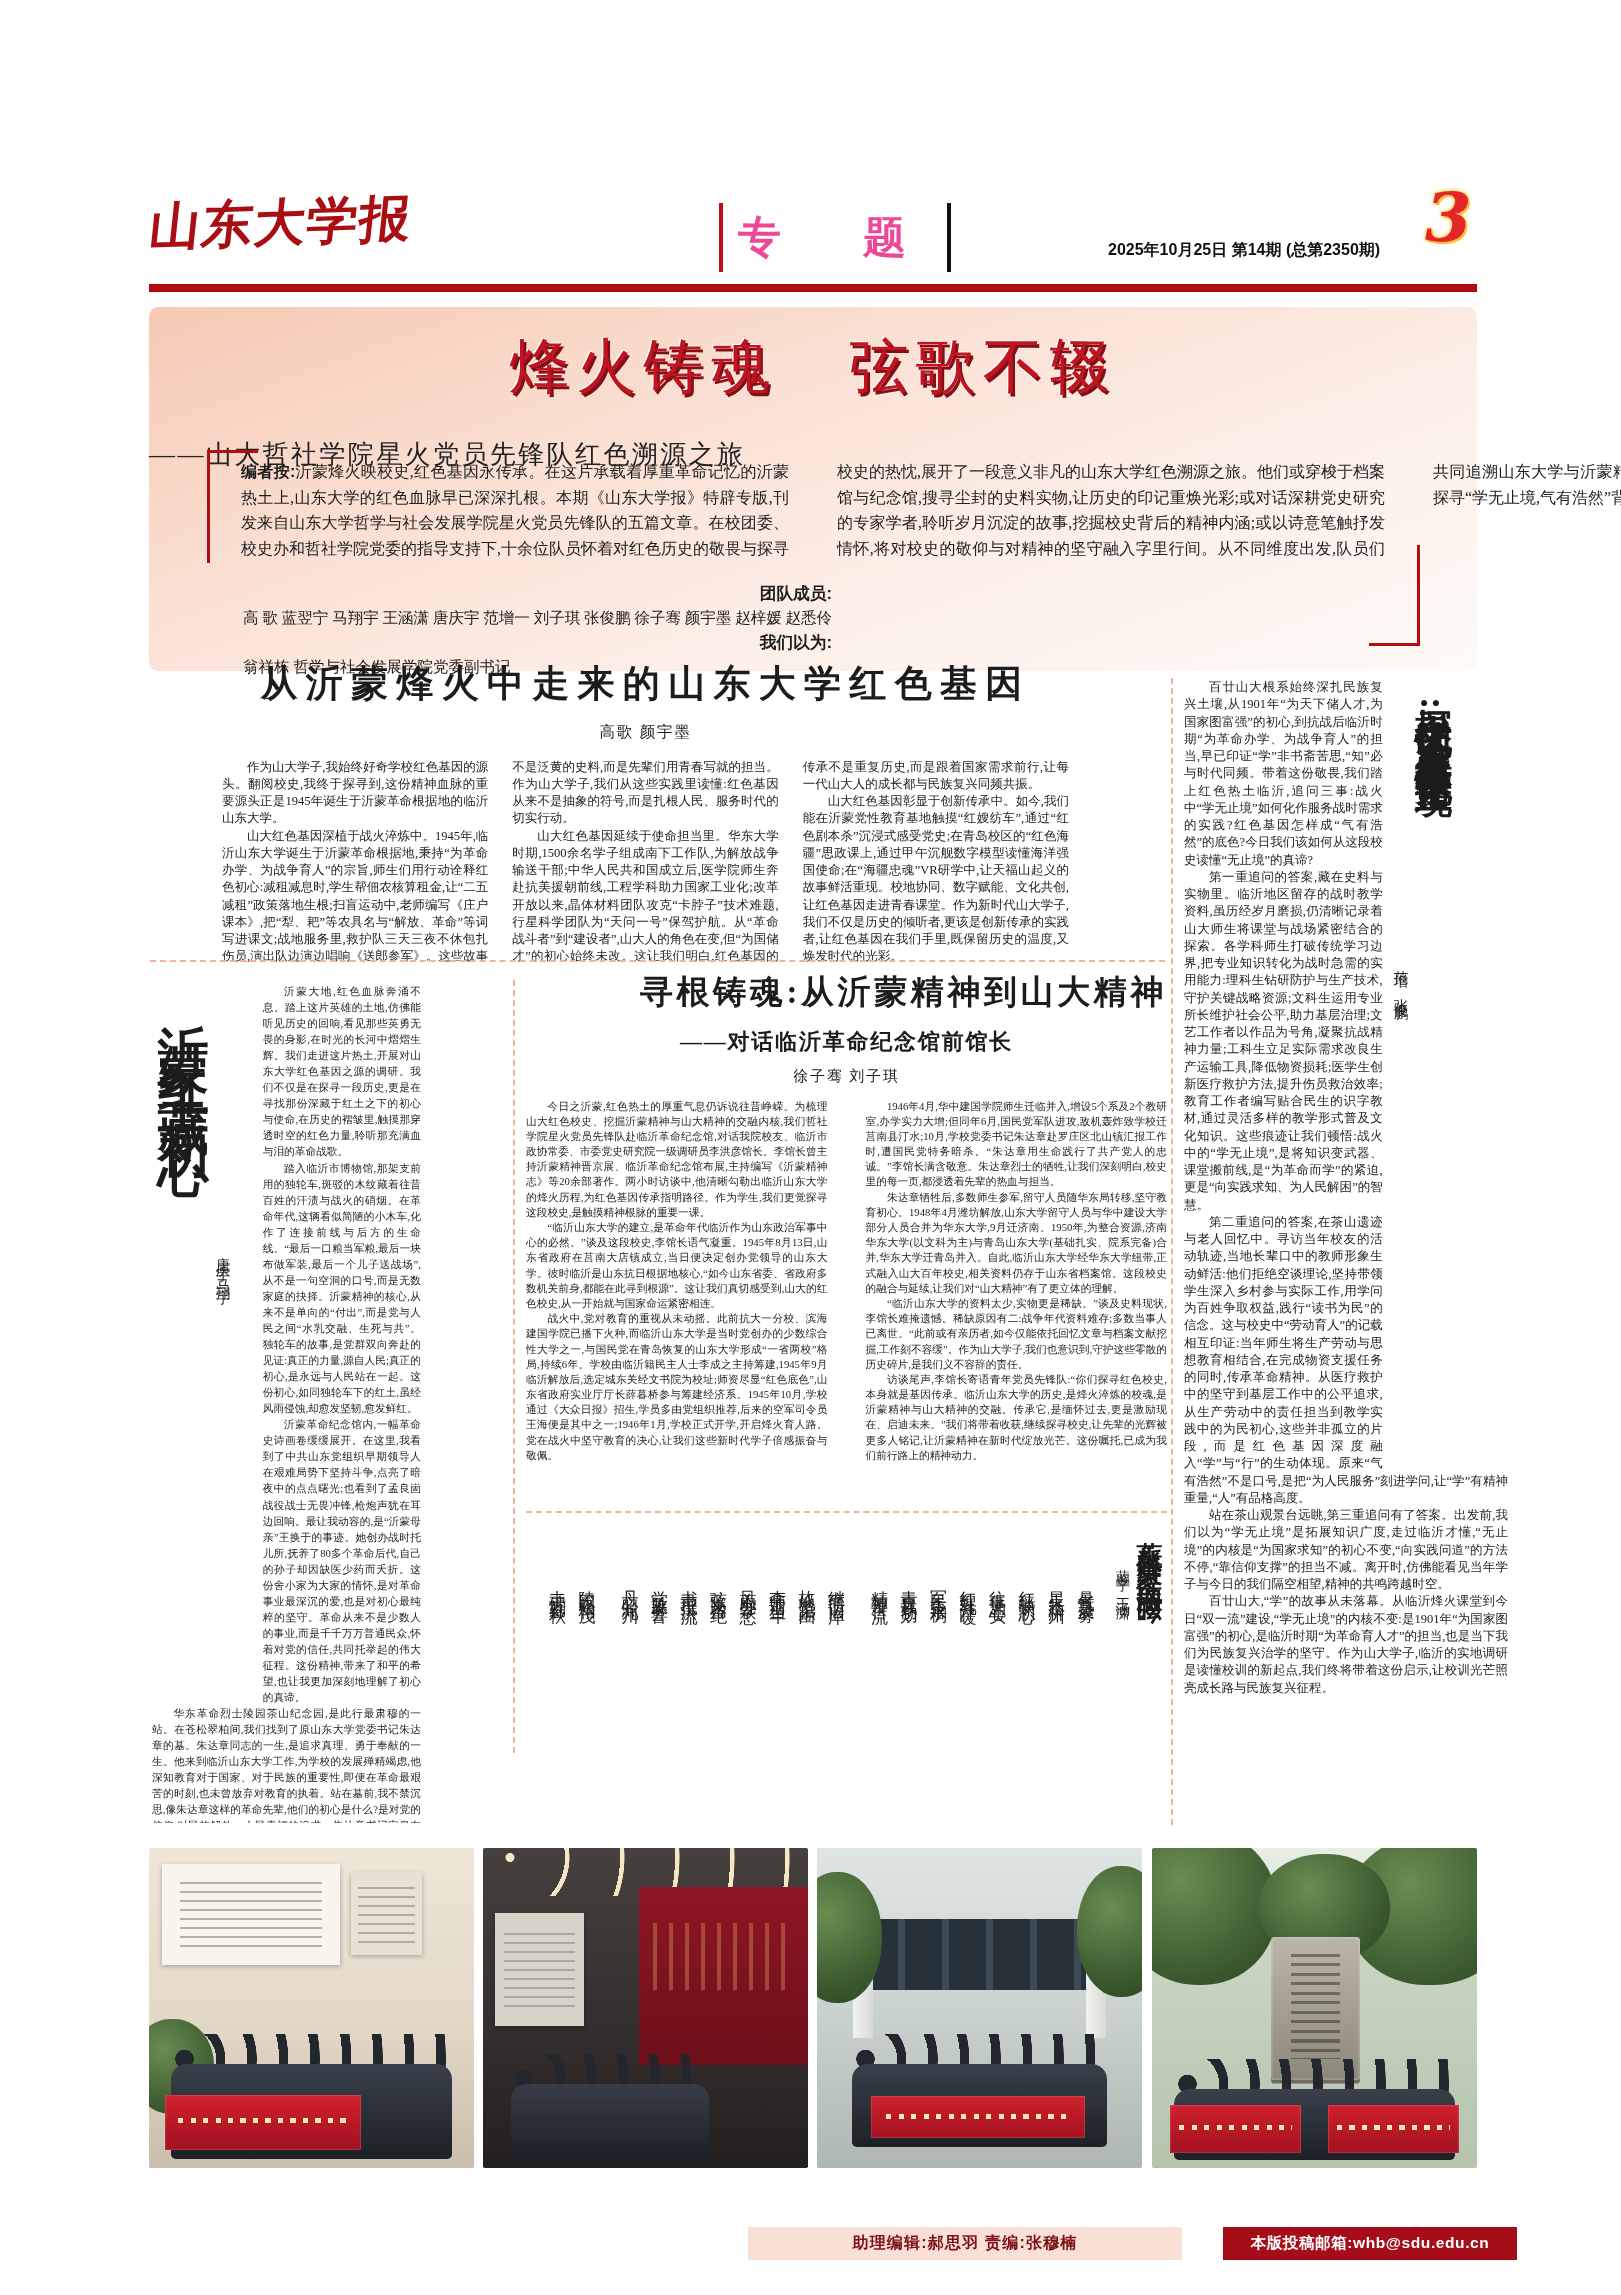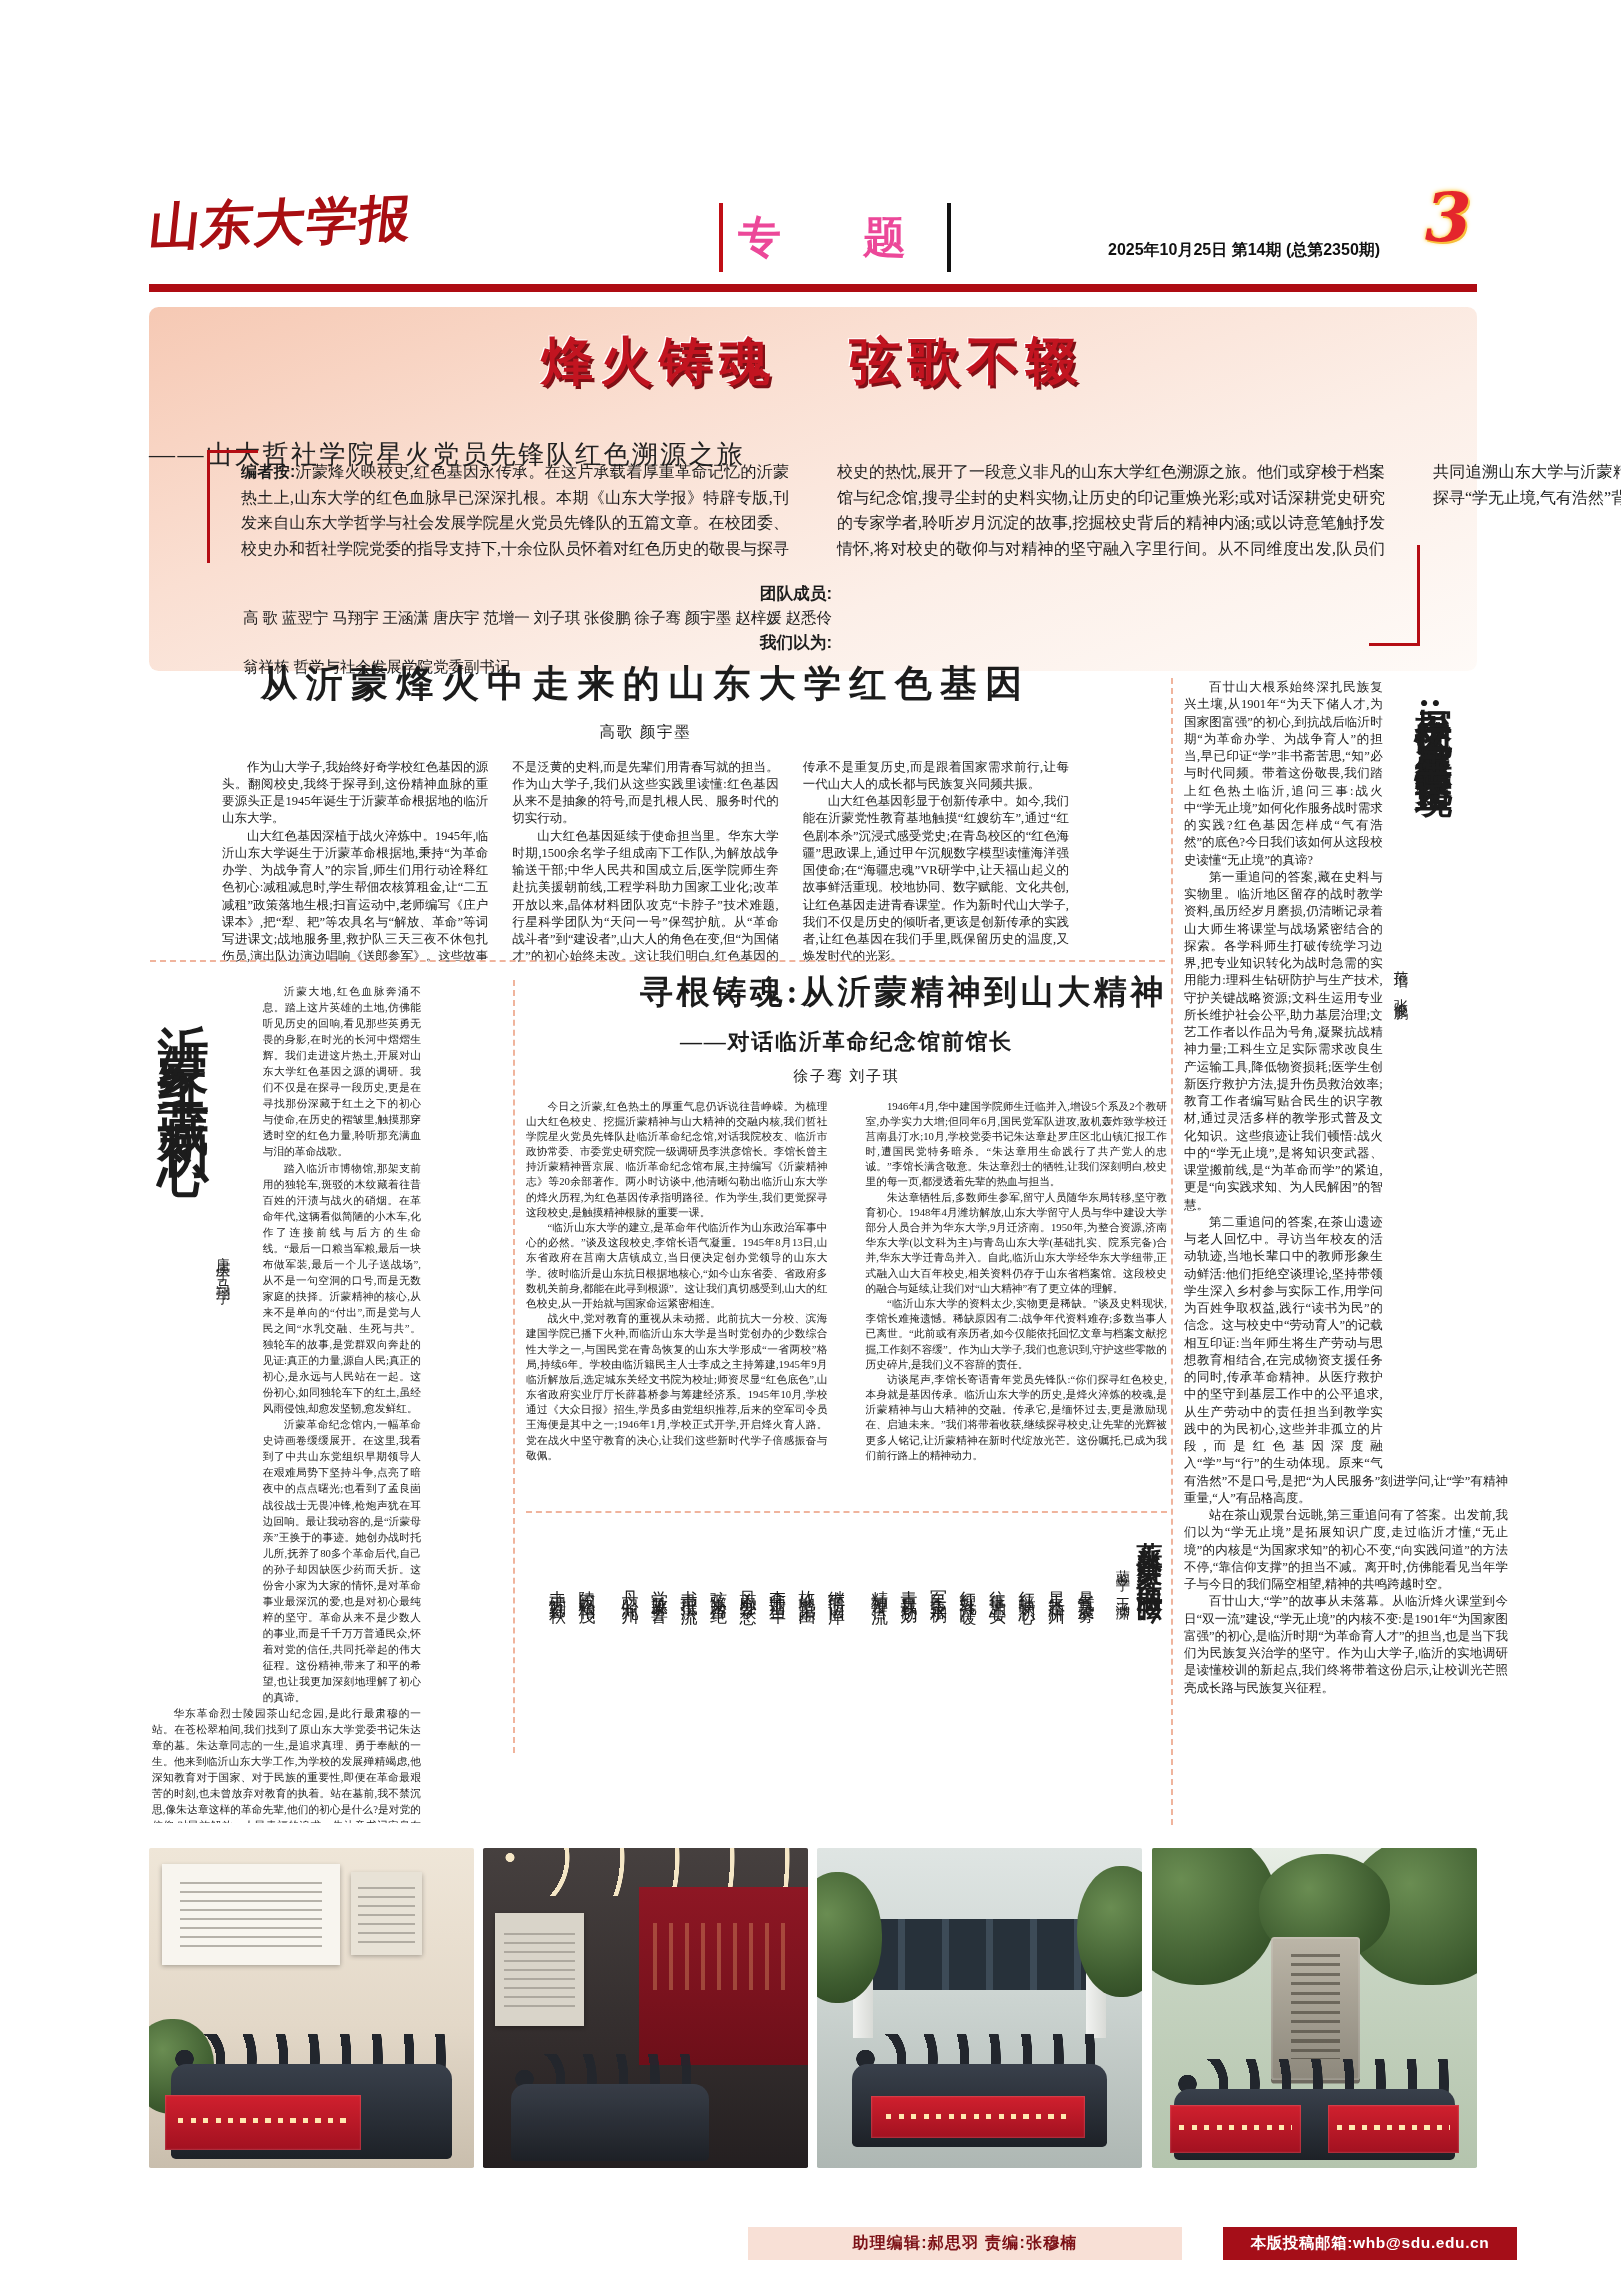--- a/index.html
+++ b/index.html
@@ -17,21 +17,21 @@
   .issue-date{position:absolute;left:1108px;top:240px;font-size:16px;font-weight:bold;
               font-family:"Liberation Sans",sans-serif;color:#111;}
   .page-num{position:absolute;left:1425px;top:178px;font-size:67px;font-weight:bold;font-style:italic;
             color:#e4262c;font-family:"DejaVu Serif",serif;
             text-shadow:0 0 2.4px #ffd23f,0 0 5.4px #ffc63a,1.8px 1.8px 0 #f3b93b;}
   .red-rule{position:absolute;left:149px;top:284px;width:1328px;height:8.3px;background:#ae0c13;}
 
   
   .banner{position:absolute;left:149px;top:307px;width:1328px;height:364px;border-radius:9.5px;
           background:linear-gradient(160deg,#f6c9b4 0%,#fadfd2 34%,#fcefe8 66%,#fefaf7 100%);}
-  .main-title{position:absolute;left:0;right:0;top:20px;text-align:center;font-size:52px;font-weight:700;
+  .main-title{position:absolute;left:0;right:0;top:20px;text-align:center;font-size:60px;font-weight:400;
               color:#c21420;letter-spacing:7.1px;
               text-shadow:2.4px 3px 0 #7e1016,-1.2px -1.2px 0 #ffffff;}
   .main-title .gap{display:inline-block;width:71px;}
   .sub-title{position:absolute;left:0;right:0;top:130px;text-align:left;font-size:26px;color:#222;
              letter-spacing:2.4px;font-weight:normal;}
   .editor-box{position:absolute;left:92px;right:92px;top:152px;height:118px;
               column-count:2;column-gap:48px;font-size:16px;line-height:1.6;text-align:justify;}
   .editor-box b{font-family:"Liberation Sans",sans-serif;}
   .corner-tl{position:absolute;left:58px;top:143px;width:51px;height:113px;
              border-left:3.6px solid #b50d14;border-top:3.6px solid #b50d14;}

